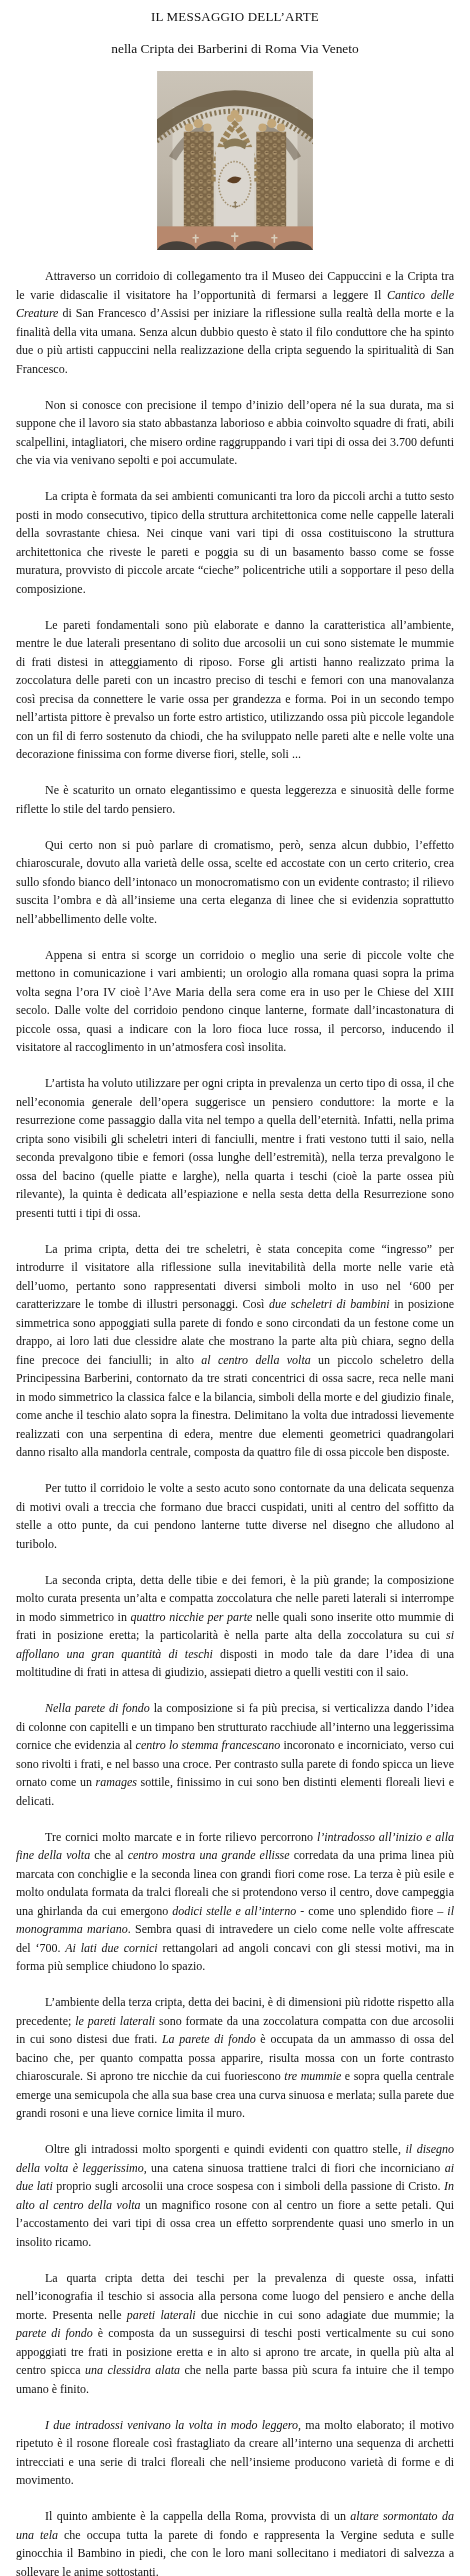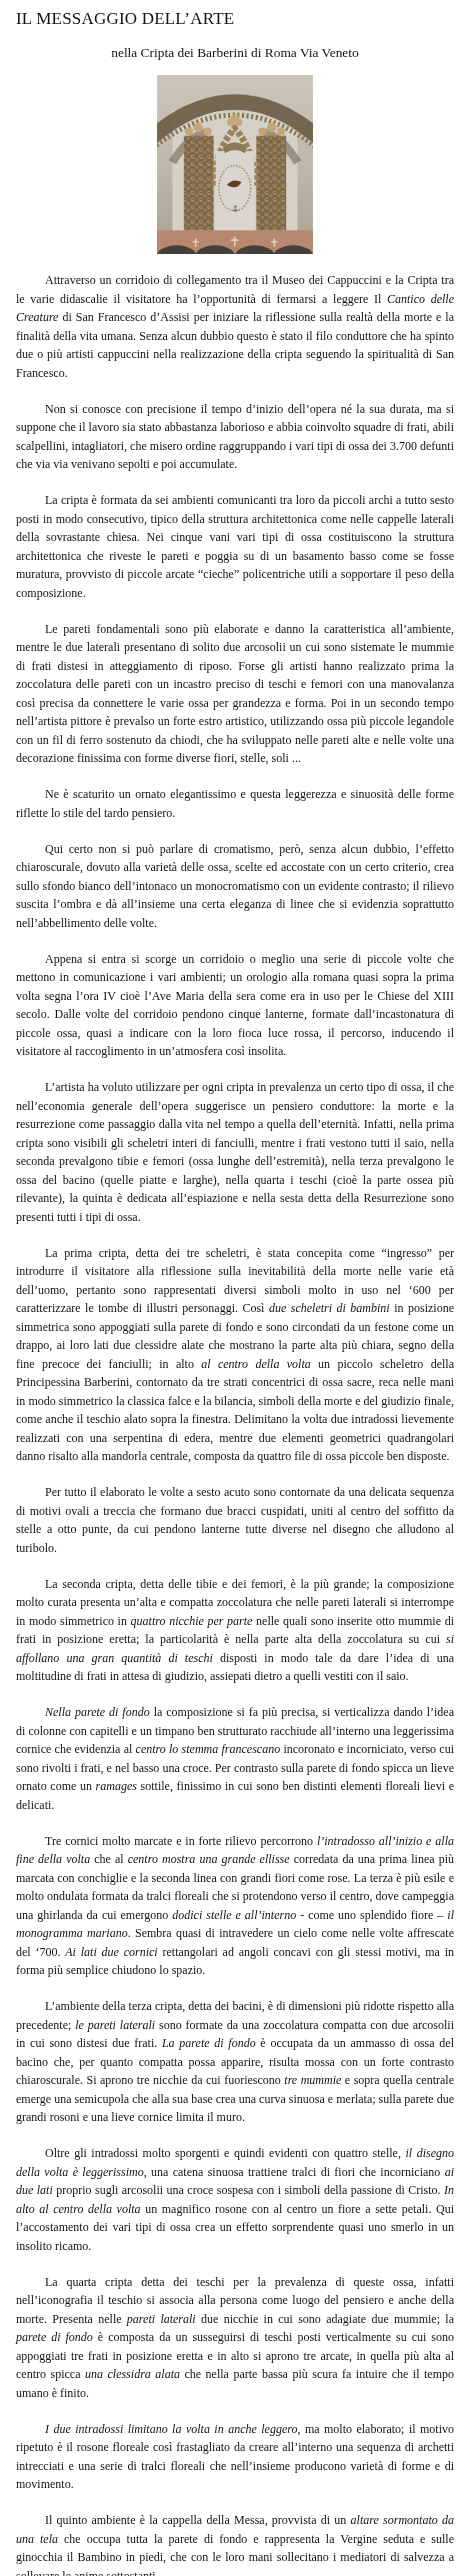--- a/index.html
+++ b/index.html
@@ -1,18 +1,18 @@
 <!DOCTYPE html>
 <html lang="it" style="font-size:8.2px"><head>
 <meta charset="utf-8">
 <style>
   html,body{margin:0;padding:0;background:#ffffff;}
   body{width:470px;font-family:"Liberation Serif", serif;color:#121212;-webkit-font-smoothing:antialiased;}
   .page{padding:5.2px 16px 0 16px;}
-  h1.title{font-size:17px;font-weight:normal;text-align:left;margin:4.1px 0 0 0;letter-spacing:0.2px;font-family:Liberation Serif, serif;}
+  h1.title{font-size:13px;font-weight:normal;text-align:center;margin:4.1px 0 0 0;letter-spacing:0.2px;font-family:Liberation Serif, serif;}
   h2.subtitle{font-size:13.4px;font-weight:normal;text-align:center;margin:15.5px 0 0 0;}
   figure{margin:0;padding:0;}
   .photo{display:block;}
   .photo svg{display:block;}
   .photo1{width:156px;height:179px;margin:14px auto 0 auto;}
   p.body-par{font-size:12px;line-height:18.5px;text-align:justify;text-indent:29px;margin:17.5px 0 0 0;}
 </style>
 </head>
 <body>
 
@@ -79,24 +79,24 @@
 
   <p class="body-par"><span>Attraverso un corridoio di collegamento tra il Museo dei Cappuccini e la Cripta tra le varie didascalie il visitatore ha l’opportunità di fermarsi a leggere Il </span><i>Cantico delle Creature</i><span> di San Francesco d’Assisi per iniziare la riflessione sulla realtà della morte e la finalità della vita umana. Senza alcun dubbio questo è stato il filo conduttore che ha spinto due o più artisti cappuccini nella realizzazione della cripta seguendo la spiritualità di San Francesco.</span></p>
   <p class="body-par"><span>Non si conosce con precisione il tempo d’inizio dell’opera né la sua durata, ma si suppone che il lavoro sia stato abbastanza laborioso e abbia coinvolto squadre di frati, abili scalpellini, intagliatori, che misero ordine raggruppando i vari tipi di ossa dei 3.700 defunti che via via venivano sepolti e poi accumulate.</span></p>
   <p class="body-par"><span>La cripta è formata da sei ambienti comunicanti tra loro da piccoli archi a tutto sesto posti in modo consecutivo, tipico della struttura architettonica come nelle cappelle laterali della sovrastante chiesa. Nei cinque vani vari tipi di ossa costituiscono la struttura architettonica che riveste le pareti e poggia su di un basamento basso come se fosse muratura, provvisto di piccole arcate “cieche” policentriche utili a sopportare il peso della composizione.</span></p>
   <p class="body-par"><span>Le pareti fondamentali sono più elaborate e danno la caratteristica all’ambiente, mentre le due laterali presentano di solito due arcosolii un cui sono sistemate le mummie di frati distesi in atteggiamento di riposo. Forse gli artisti hanno realizzato prima la zoccolatura delle pareti con un incastro preciso di teschi e femori con una manovalanza così precisa da connettere le varie ossa per grandezza e forma. Poi in un secondo tempo nell’artista pittore è prevalso un forte estro artistico, utilizzando ossa più piccole legandole con un fil di ferro sostenuto da chiodi, che ha sviluppato nelle pareti alte e nelle volte una decorazione finissima con forme diverse fiori, stelle, soli ...</span></p>
   <p class="body-par"><span>Ne è scaturito un ornato elegantissimo e questa leggerezza e sinuosità delle forme riflette lo stile del tardo pensiero.</span></p>
   <p class="body-par"><span>Qui certo non si può parlare di cromatismo, però, senza alcun dubbio, l’effetto chiaroscurale, dovuto alla varietà delle ossa, scelte ed accostate con un certo criterio, crea sullo sfondo bianco dell’intonaco un monocromatismo con un evidente contrasto; il rilievo suscita l’ombra e dà all’insieme una certa eleganza di linee che si evidenzia soprattutto nell’abbellimento delle volte.</span></p>
   <p class="body-par"><span>Appena si entra si scorge un corridoio o meglio una serie di piccole volte che mettono in comunicazione i vari ambienti; un orologio alla romana quasi sopra la prima volta segna l’ora IV cioè l’Ave Maria della sera come era in uso per le Chiese del XIII secolo. Dalle volte del corridoio pendono cinque lanterne, formate dall’incastonatura di piccole ossa, quasi a indicare con la loro fioca luce rossa, il percorso, inducendo il visitatore al raccoglimento in un’atmosfera così insolita.</span></p>
   <p class="body-par"><span>L’artista ha voluto utilizzare per ogni cripta in prevalenza un certo tipo di ossa, il che nell’economia generale dell’opera suggerisce un pensiero conduttore: la morte e la resurrezione come passaggio dalla vita nel tempo a quella dell’eternità. Infatti, nella prima cripta sono visibili gli scheletri interi di fanciulli, mentre i frati vestono tutti il saio, nella seconda prevalgono tibie e femori (ossa lunghe dell’estremità), nella terza prevalgono le ossa del bacino (quelle piatte e larghe), nella quarta i teschi (cioè la parte ossea più rilevante), la quinta è dedicata all’espiazione e nella sesta detta della Resurrezione sono presenti tutti i tipi di ossa.</span></p>
   <p class="body-par"><span>La prima cripta, detta dei tre scheletri, è stata concepita come “ingresso” per introdurre il visitatore alla riflessione sulla inevitabilità della morte nelle varie età dell’uomo, pertanto sono rappresentati diversi simboli molto in uso nel ‘600 per caratterizzare le tombe di illustri personaggi. Così </span><i>due scheletri di bambini</i><span> in posizione simmetrica sono appoggiati sulla parete di fondo e sono circondati da un festone come un drappo, ai loro lati due clessidre alate che mostrano la parte alta più chiara, segno della fine precoce dei fanciulli; in alto </span><i>al centro della volta</i><span> un piccolo scheletro della Principessina Barberini, contornato da tre strati concentrici di ossa sacre, reca nelle mani in modo simmetrico la classica falce e la bilancia, simboli della morte e del giudizio finale, come anche il teschio alato sopra la finestra. Delimitano la volta due intradossi lievemente realizzati con una serpentina di edera, mentre due elementi geometrici quadrangolari danno risalto alla mandorla centrale, composta da quattro file di ossa piccole ben disposte.</span></p>
-  <p class="body-par"><span>Per tutto il elaborato le volte a sesto acuto sono contornate da una delicata sequenza di motivi ovali a treccia che formano due bracci cuspidati, uniti al centro del soffitto da stelle a otto punte, da cui pendono lanterne tutte diverse nel disegno che alludono al turibolo.</span></p>
+  <p class="body-par"><span>Per tutto il corridoio le volte a sesto acuto sono contornate da una delicata sequenza di motivi ovali a treccia che formano due bracci cuspidati, uniti al centro del soffitto da stelle a otto punte, da cui pendono lanterne tutte diverse nel disegno che alludono al turibolo.</span></p>
   <p class="body-par"><span>La seconda cripta, detta delle tibie e dei femori, è la più grande; la composizione molto curata presenta un’alta e compatta zoccolatura che nelle pareti laterali si interrompe in modo simmetrico in </span><i>quattro nicchie per parte</i><span> nelle quali sono inserite otto mummie di frati in posizione eretta; la particolarità è nella parte alta della zoccolatura su cui </span><i>si affollano una gran quantità di teschi</i><span> disposti in modo tale da dare l’idea di una moltitudine di frati in attesa di giudizio, assiepati dietro a quelli vestiti con il saio.</span></p>
   <p class="body-par"><i>Nella parete di fondo</i><span> la composizione si fa più precisa, si verticalizza dando l’idea di colonne con capitelli e un timpano ben strutturato racchiude all’interno una leggerissima cornice che evidenzia al </span><i>centro lo stemma francescano</i><span> incoronato e incorniciato, verso cui sono rivolti i frati, e nel basso una croce. Per contrasto sulla parete di fondo spicca un lieve ornato come un </span><i>ramages</i><span> sottile, finissimo in cui sono ben distinti elementi floreali lievi e delicati.</span></p>
   <p class="body-par"><span>Tre cornici molto marcate e in forte rilievo percorrono </span><i>l’intradosso all’inizio e alla fine della volta</i><span> che al </span><i>centro mostra una grande ellisse</i><span> corredata da una prima linea più marcata con conchiglie e la seconda linea con grandi fiori come rose. La terza è più esile e molto ondulata formata da tralci floreali che si protendono verso il centro, dove campeggia una ghirlanda da cui emergono </span><i>dodici stelle e all’interno</i><span> - come uno splendido fiore – </span><i>il monogramma mariano</i><span>. Sembra quasi di intravedere un cielo come nelle volte affrescate del ‘700. </span><i>Ai lati due cornici</i><span> rettangolari ad angoli concavi con gli stessi motivi, ma in forma più semplice chiudono lo spazio.</span></p>
   <p class="body-par"><span>L’ambiente della terza cripta, detta dei bacini, è di dimensioni più ridotte rispetto alla precedente; </span><i>le pareti laterali</i><span> sono formate da una zoccolatura compatta con due arcosolii in cui sono distesi due frati. </span><i>La parete di fondo</i><span> è occupata da un ammasso di ossa del bacino che, per quanto compatta possa apparire, risulta mossa con un forte contrasto chiaroscurale. Si aprono tre nicchie da cui fuoriescono </span><i>tre mummie</i><span> e sopra quella centrale emerge una semicupola che alla sua base crea una curva sinuosa e merlata; sulla parete due grandi rosoni e una lieve cornice limita il muro.</span></p>
   <p class="body-par"><span>Oltre gli intradossi molto sporgenti e quindi evidenti con quattro stelle, </span><i>il disegno della volta è leggerissimo</i><span>, una catena sinuosa trattiene tralci di fiori che incorniciano </span><i>ai due lati</i><span> proprio sugli arcosolii una croce sospesa con i simboli della passione di Cristo. </span><i>In alto al centro della volta</i><span> un magnifico rosone con al centro un fiore a sette petali. Qui l’accostamento dei vari tipi di ossa crea un effetto sorprendente quasi uno smerlo in un insolito ricamo.</span></p>
   <p class="body-par"><span>La quarta cripta detta dei teschi per la prevalenza di queste ossa, infatti nell’iconografia il teschio si associa alla persona come luogo del pensiero e anche della morte. Presenta nelle </span><i>pareti laterali</i><span> due nicchie in cui sono adagiate due mummie; la </span><i>parete di fondo</i><span> è composta da un susseguirsi di teschi posti verticalmente su cui sono appoggiati tre frati in posizione eretta e in alto si aprono tre arcate, in quella più alta al centro spicca </span><i>una clessidra alata</i><span> che nella parte bassa più scura fa intuire che il tempo umano è finito.</span></p>
-  <p class="body-par"><i>I due intradossi limitano la volta in anche leggero</i><span>, ma molto elaborato; il motivo ripetuto è il rosone floreale così frastagliato da creare all’interno una sequenza di archetti intrecciati e una serie di tralci floreali che nell’insieme producono varietà di forme e di movimento.</span></p>
-  <p class="body-par"><span>Il quinto ambiente è la cappella della Messa, provvista di un </span><i>altare sormontato da una tela</i><span> che occupa tutta la parete di fondo e rappresenta la Vergine seduta e sulle ginocchia il Bambino in piedi, che con le loro mani sollecitano i mediatori di salvezza a sollevare le anime sottostanti.</span></p>
+  <p class="body-par"><i>I due intradossi venivano la volta in modo leggero</i><span>, ma molto elaborato; il motivo ripetuto è il rosone floreale così frastagliato da creare all’interno una sequenza di archetti intrecciati e una serie di tralci floreali che nell’insieme producono varietà di forme e di movimento.</span></p>
+  <p class="body-par"><span>Il quinto ambiente è la cappella della Roma, provvista di un </span><i>altare sormontato da una tela</i><span> che occupa tutta la parete di fondo e rappresenta la Vergine seduta e sulle ginocchia il Bambino in piedi, che con le loro mani sollecitano i mediatori di salvezza a sollevare le anime sottostanti.</span></p>
 
 </div>
 
 
 </body></html>

